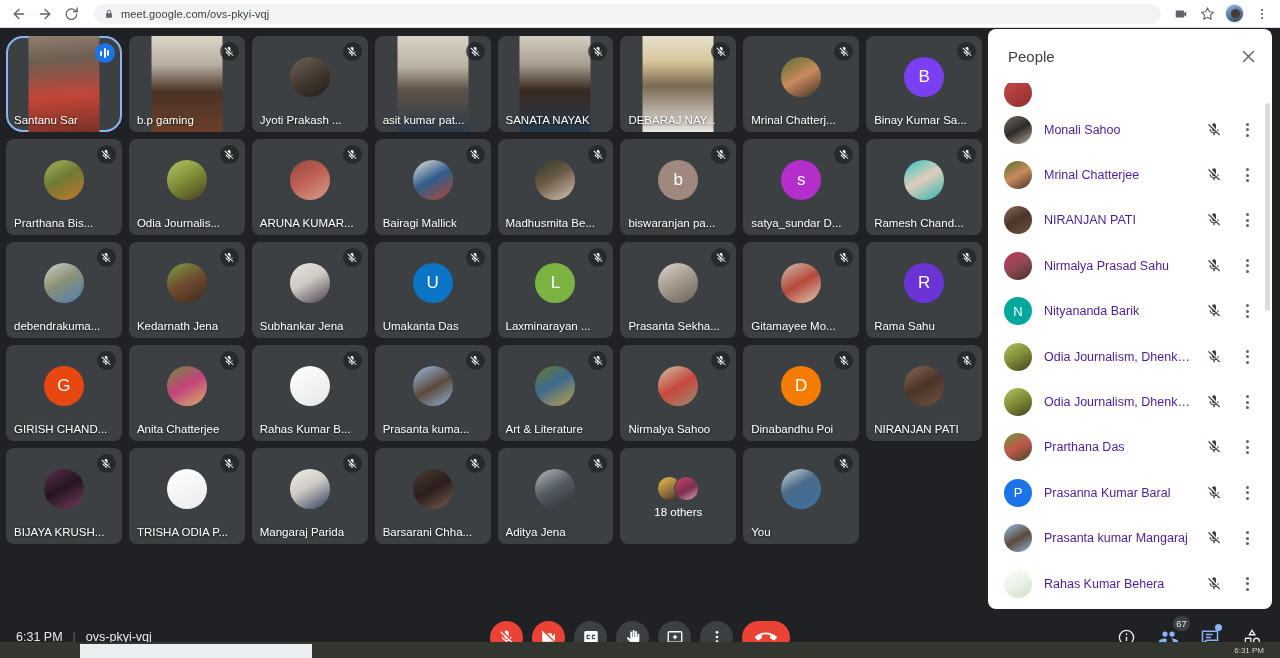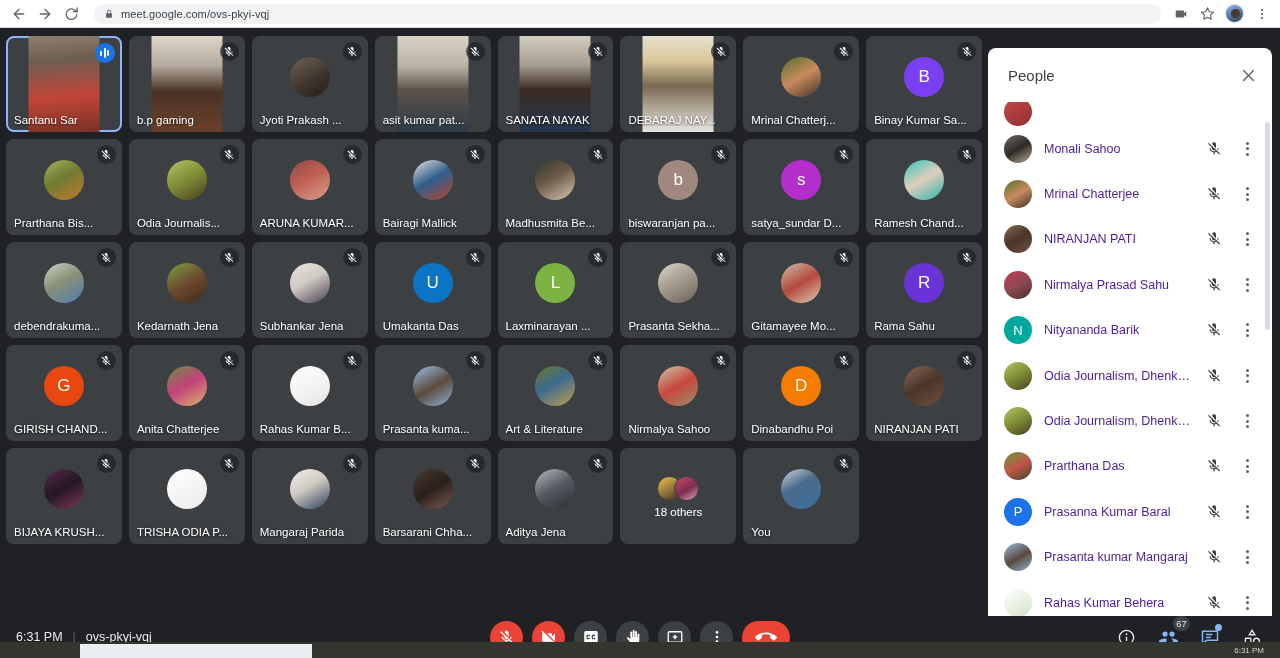--- a/index.html
+++ b/index.html
@@ -83,21 +83,21 @@
   .tile {
     position: relative;
     background: #3c4043;
     border-radius: 8px;
     overflow: hidden;
     display: flex; align-items: center; justify-content: center;
   }
   .tile.active {
     outline: 2px solid #8ab4f8;
     outline-offset: -2px;
-    border-radius: 8px;
+    border-radius: 17px;
   }
   .tile-video {
     position: absolute;
     top: 0; bottom: 0;
     left: 50%; transform: translateX(-50%);
     width: 71px;
   }
   .tile-name {
     position: absolute;
     left: 8px; bottom: 6px;
@@ -144,21 +144,21 @@
   }
   .others-avs span:nth-child(2) { margin-left: -8px; }
   .others-label {
     position: absolute; left: 0; right: 0; bottom: 26px;
     text-align: center; font-size: 11.5px; color: #fff;
   }
 
   
   .people-panel {
     position: absolute;
-    right: 8px; top: 20px;
+    right: 8px; top: 1px;
     width: 284px; height: 580px;
     background: #fff;
     border-radius: 8px;
     display: flex; flex-direction: column;
     overflow: hidden;
   }
   .panel-head {
     height: 54px; flex: none;
     display: flex; align-items: center;
     padding: 0 8px 0 20px;

